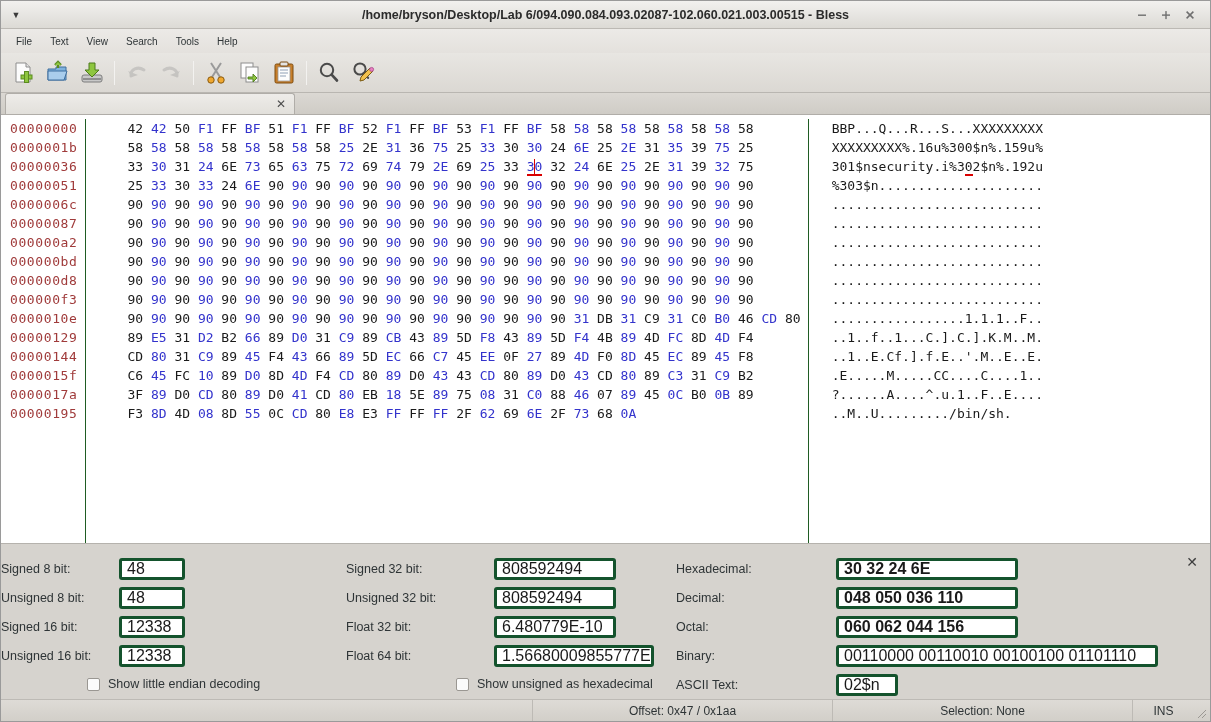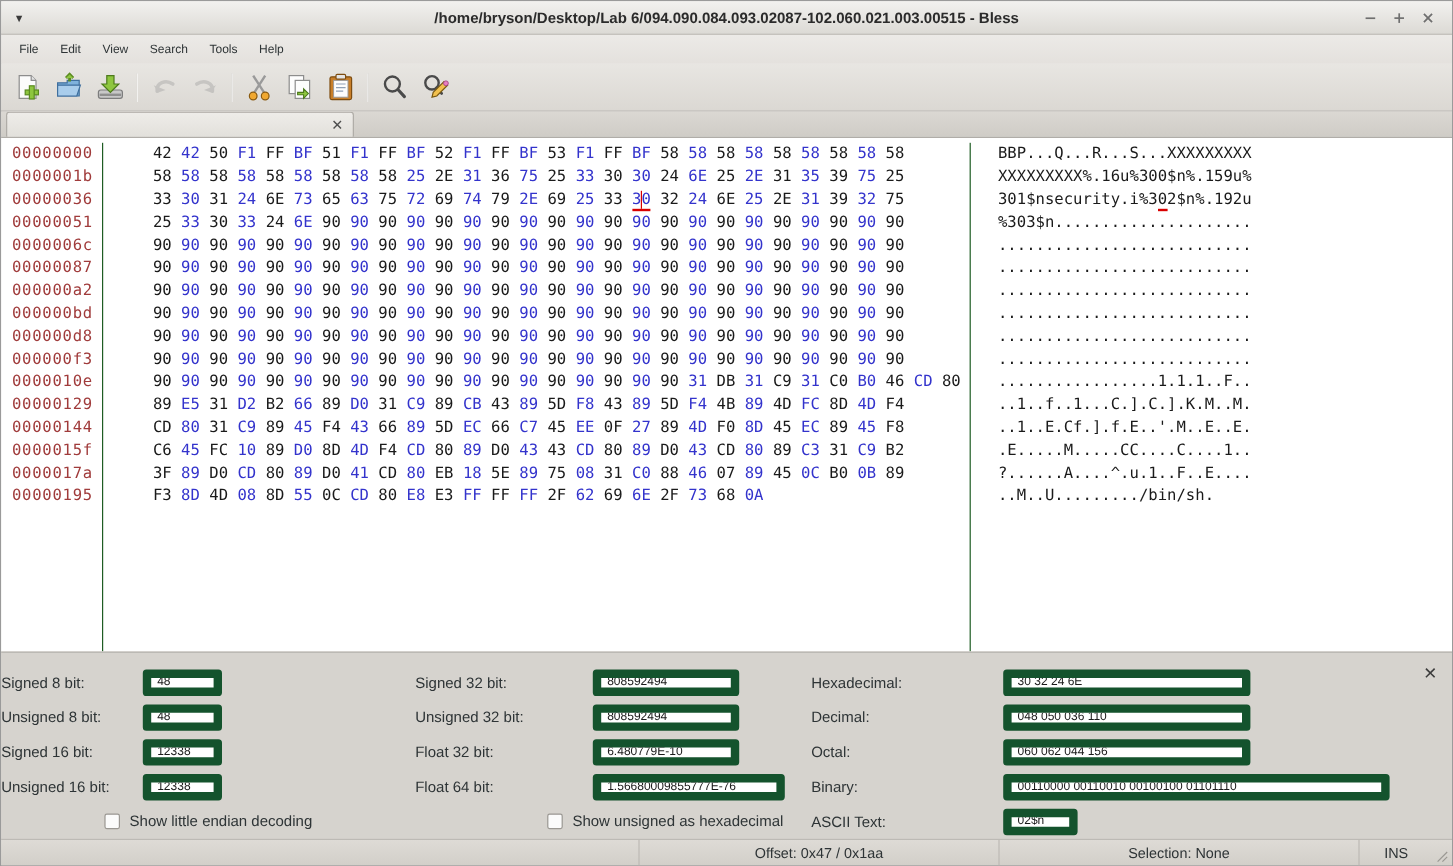--- a/index.html
+++ b/index.html
@@ -195,34 +195,34 @@
   .dlabel {
     font-size: 12.5px; color: #2e3436;
     padding-right: 8px;
   }
   .dcol.c1 .dlabel { width: 118px; }
   .dcol.c2 .dlabel { width: 148px; }
   .dcol.c3 .dlabel { width: 160px; }
   .dfield {
     height: 22px;
     background: #ffffff;
-    border: 7px solid #14532d;
+    border: 3px solid #14532d;
     border-radius: 3px;
-    font-size: 10px;
+    font-size: 16px;
     color: #1a1a1a;
     padding: 0 5px;
     display: flex; align-items: center;
     white-space: nowrap;
     overflow: hidden;
     font-family: "Liberation Sans", sans-serif;
   }
   .w-sm { width: 66px; }
   .w-md { width: 122px; }
   .w-lg { width: 160px; }
-  .w-xl { width: 206px; }
+  .w-xl { width: 182px; font-weight: bold; }
   .w-bin { width: 322px; }
   .w-ascii { width: 62px; }
   .checkrow {
     height: 28px; display: flex; align-items: center;
   }
   .cb {
     width: 13px; height: 13px;
     background: #fbfbfb;
     border: 1px solid #9a9792;
     border-radius: 2px;
@@ -278,21 +278,21 @@
       <div class="tb-btn">
         <svg width="12" height="12" viewBox="0 0 12 12">
           <path d="M2.6 2.6 L9.4 9.4 M9.4 2.6 L2.6 9.4" stroke="#6f6f6f" stroke-width="1.5"></path>
         </svg>
       </div>
     </div>
   </div>
 
   <div class="menubar">
     <div class="menu-item">File</div>
-    <div class="menu-item">Edit</div>
+    <div class="menu-item">Text</div>
     <div class="menu-item">View</div>
     <div class="menu-item">Search</div>
     <div class="menu-item">Tools</div>
     <div class="menu-item">Help</div>
   </div>
 
   <div class="toolbar">
 
     <div class="tool-btn">
       <svg width="26" height="26" viewBox="0 0 26 26">

